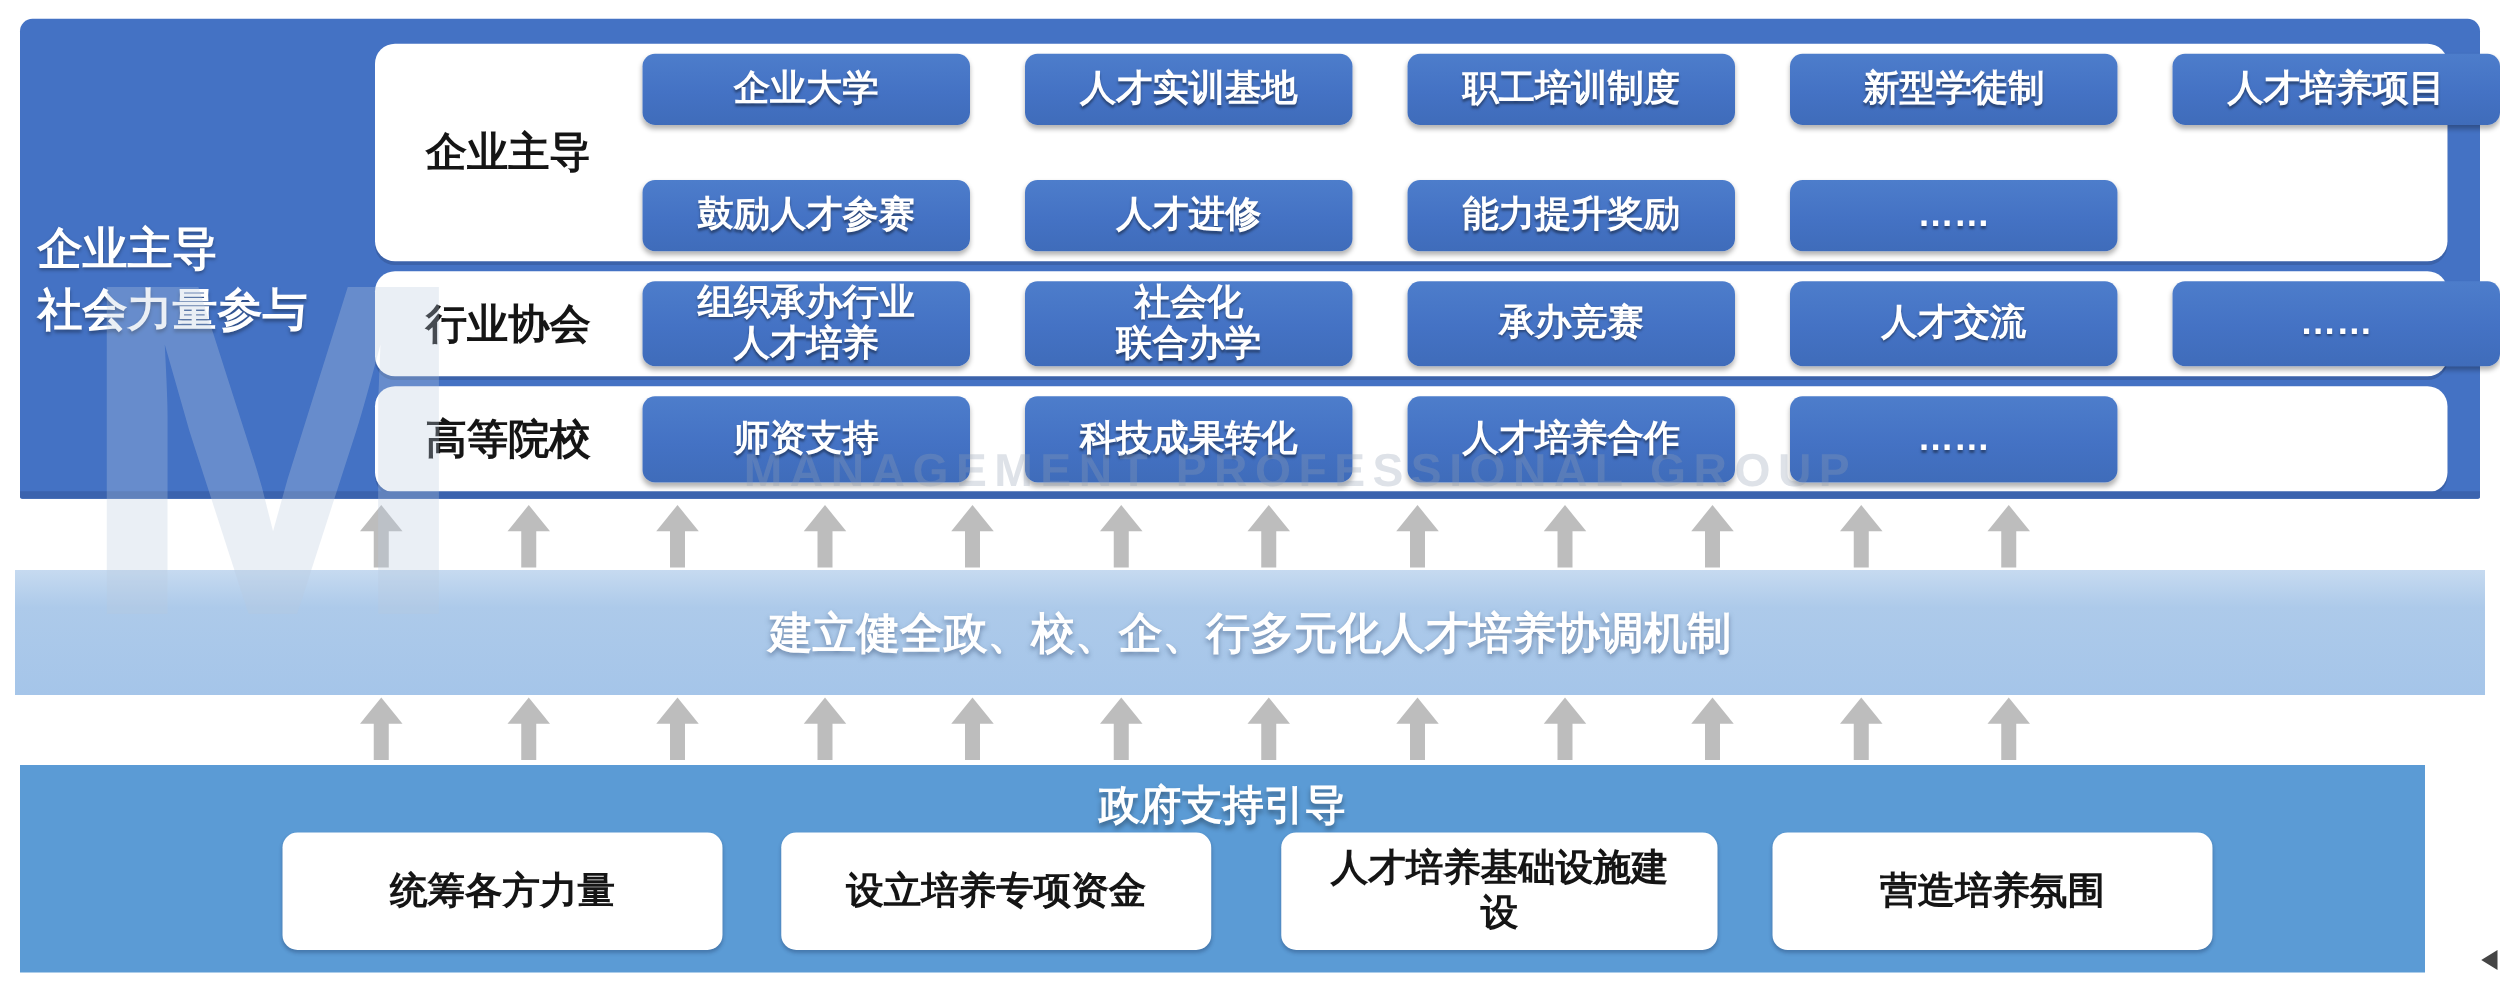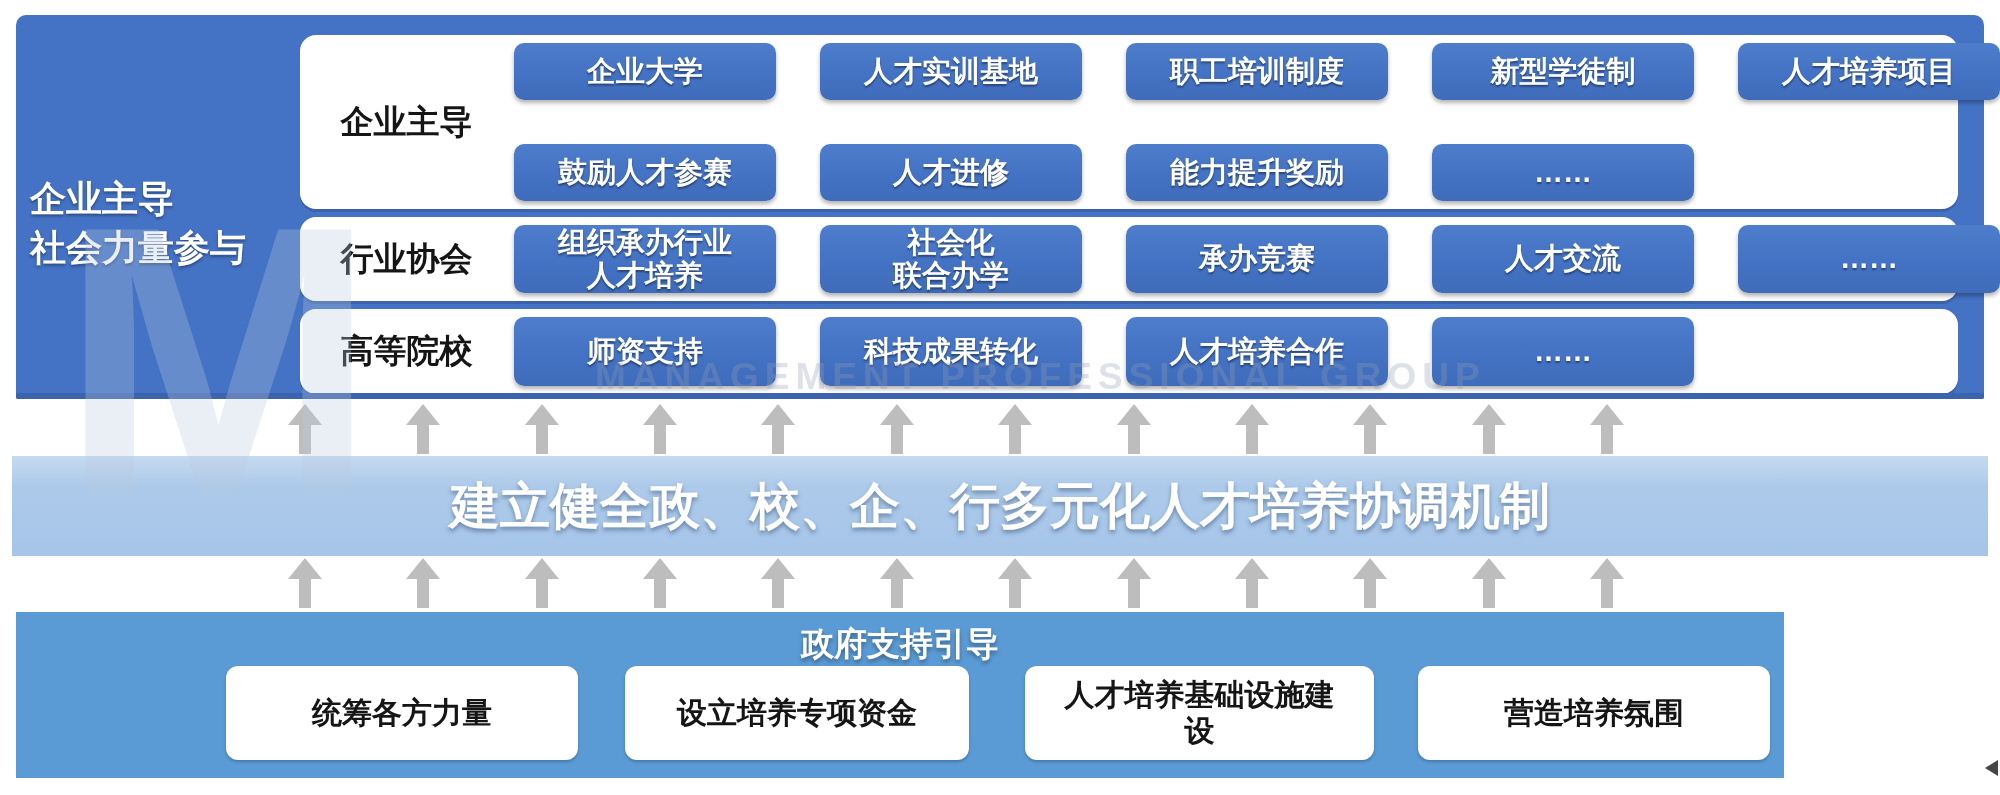--- a/index.html
+++ b/index.html
@@ -60,26 +60,26 @@
     content:"";position:absolute;left:11px;top:20px;width:12px;height:30px;
     background:#bdbdbd;
   }
   
   .middle-band{
     position:absolute;left:12px;top:456px;width:1976px;height:100px;
     background:linear-gradient(180deg,#c6daf0 0%,#adcaea 30%,#a5c5e9 100%);
     display:flex;align-items:center;justify-content:center;
   }
   .middle-band .band-text{
-    color:#ffffff;font-size:50px;font-weight:bold;
+    color:#ffffff;font-size:35px;font-weight:bold;
     text-shadow:0 3px 4px rgba(90,115,150,0.75);
   }
   
   .bottom-section{
-    position:absolute;left:16px;top:612px;width:1768px;height:166px;
+    position:absolute;left:16px;top:612px;width:1924px;height:166px;
     background:#5b9bd5;
   }
   .bottom-title{
     position:absolute;left:0;right:0;top:10px;text-align:center;
     color:#ffffff;font-size:33px;font-weight:bold;
     text-shadow:0 3px 4px rgba(0,0,0,0.35);
   }
   .bottom-box{
     position:absolute;top:54px;height:94px;background:#ffffff;
     border-radius:12px;display:flex;align-items:center;justify-content:center;

